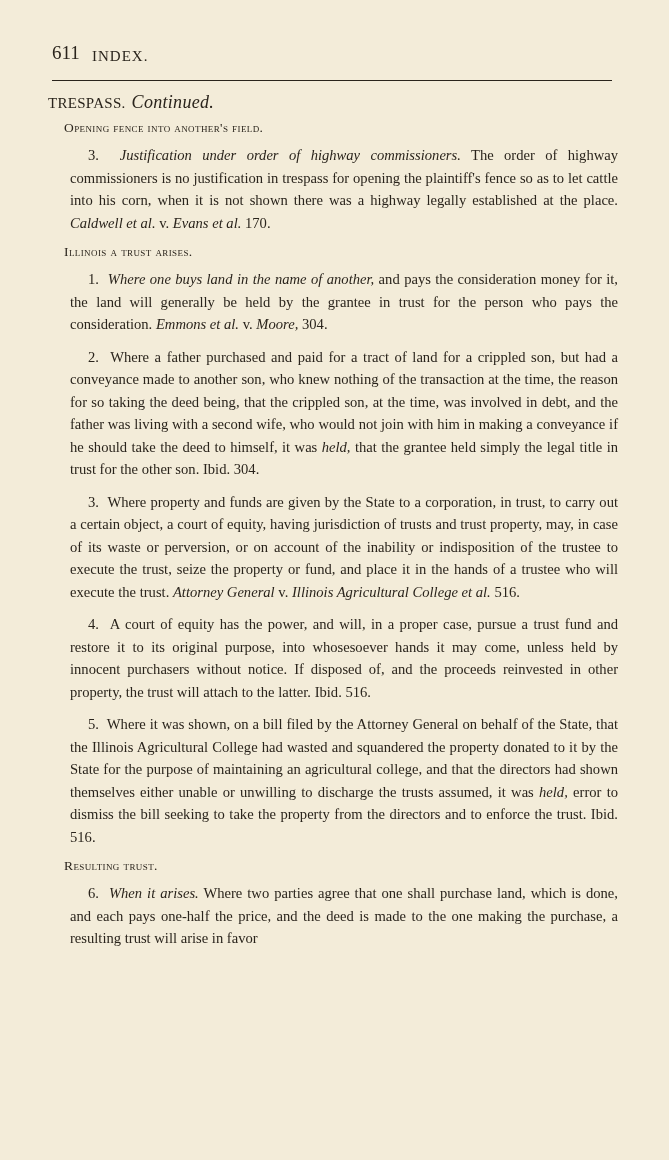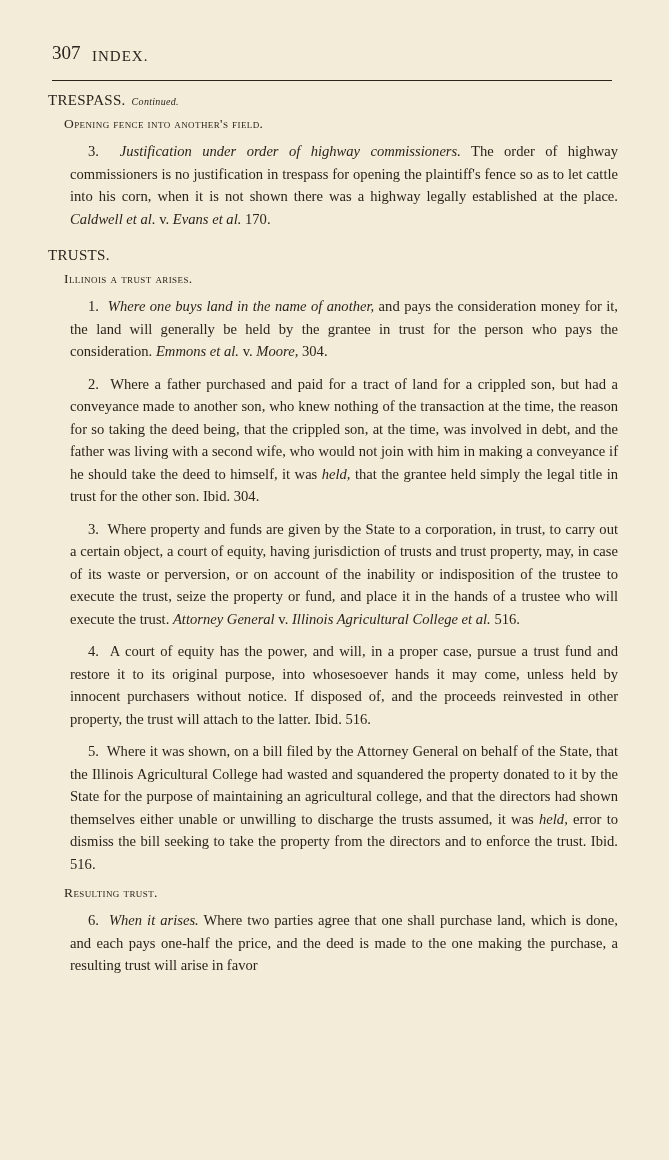--- a/index.html
+++ b/index.html
@@ -9,43 +9,42 @@
     font-family: "Liberation Serif", "DejaVu Serif", serif;
     color: #2a241c;
   }
   .page { position: relative; width: 669px; height: 1160px; background: #f3ecd9; }
   .header { position: absolute; top: 42px; left: 52px; width: 560px; height: 28px; }
   .page-num { position: absolute; left: 0; top: 0; font-size: 19px; }
   .running-head { position: absolute; left: 0; right: 0; top: 6px; font-size: 15px; letter-spacing: 1px; padding-left: 40px; }
   .rule { position: absolute; top: 80px; left: 52px; width: 560px; height: 0; border-top: 1.5px solid #2a241c; }
   .content { position: absolute; top: 92px; left: 48px; width: 570px; }
   .title { font-size: 15px; margin: 0 0 7px 0; letter-spacing: .3px; }
-  .title i { font-size: 10px; margin-left: 6px; }
+  .title i { font-size: 18px; margin-left: 6px; }
   .sub { font-variant: small-caps; font-size: 13.5px; margin: 0 0 4px 16px; letter-spacing: .4px; }
   .entry { font-size: 14.6px; line-height: 22.5px; text-align: justify; margin: 8px 0 10px 22px; text-indent: 18px; }
   .entry i { font-style: italic; }
   .section-title { font-size: 15px; margin: 17px 0 7px 0; }
 </style>
 </head>
 <body>
 
 <div class="page">
   <div class="header">
-    <span class="page-num">307</span>
+    <span class="page-num">611</span>
     <div class="running-head">INDEX.</div>
   </div>
   <div class="rule"></div>
 
   <div class="content">
 
     <div class="title"><span>TRESPASS.</span><i>Continued.</i></div>
     <div class="sub">Opening fence into another's field.</div>
     <p class="entry"><span>3.</span>&nbsp;&nbsp;<i>Justification under order of highway commissioners.</i><span> The order of highway commissioners is no justification in trespass for opening the plaintiff's fence so as to let cattle into his corn, when it is not shown there was a highway legally established at the place. </span><i>Caldwell et al.</i><span> v. </span><i>Evans et al.</i><span> 170.</span></p>
 
-    <div class="title section-title">TRUSTS.</div>
 
     <div class="sub">Illinois a trust arises.</div>
     <p class="entry"><span>1.</span>&nbsp;&nbsp;<i>Where one buys land in the name of another,</i><span> and pays the consideration money for it, the land will generally be held by the grantee in trust for the person who pays the consideration. </span><i>Emmons et al.</i><span> v. </span><i>Moore,</i><span> 304.</span></p>
     <p class="entry"><span>2.</span>&nbsp;&nbsp;<span>Where a father purchased and paid for a tract of land for a crippled son, but had a conveyance made to another son, who knew nothing of the transaction at the time, the reason for so taking the deed being, that the crippled son, at the time, was involved in debt, and the father was living with a second wife, who would not join with him in making a conveyance if he should take the deed to himself, it was </span><i>held,</i><span> that the grantee held simply the legal title in trust for the other son. Ibid. 304.</span></p>
 
     <p class="entry"><span>3.</span>&nbsp;&nbsp;<span>Where property and funds are given by the State to a corporation, in trust, to carry out a certain object, a court of equity, having jurisdiction of trusts and trust property, may, in case of its waste or perversion, or on account of the inability or indisposition of the trustee to execute the trust, seize the property or fund, and place it in the hands of a trustee who will execute the trust. </span><i>Attorney General</i><span> v. </span><i>Illinois Agricultural College et al.</i><span> 516.</span></p>
     <p class="entry"><span>4.</span>&nbsp;&nbsp;<span>A court of equity has the power, and will, in a proper case, pursue a trust fund and restore it to its original purpose, into whosesoever hands it may come, unless held by innocent purchasers without notice. If disposed of, and the proceeds reinvested in other property, the trust will attach to the latter. Ibid. 516.</span></p>
     <p class="entry"><span>5.</span>&nbsp;&nbsp;<span>Where it was shown, on a bill filed by the Attorney General on behalf of the State, that the Illinois Agricultural College had wasted and squandered the property donated to it by the State for the purpose of maintaining an agricultural college, and that the directors had shown themselves either unable or unwilling to discharge the trusts assumed, it was </span><i>held,</i><span> error to dismiss the bill seeking to take the property from the directors and to enforce the trust. Ibid. 516.</span></p>
 
     <div class="sub">Resulting trust.</div>

